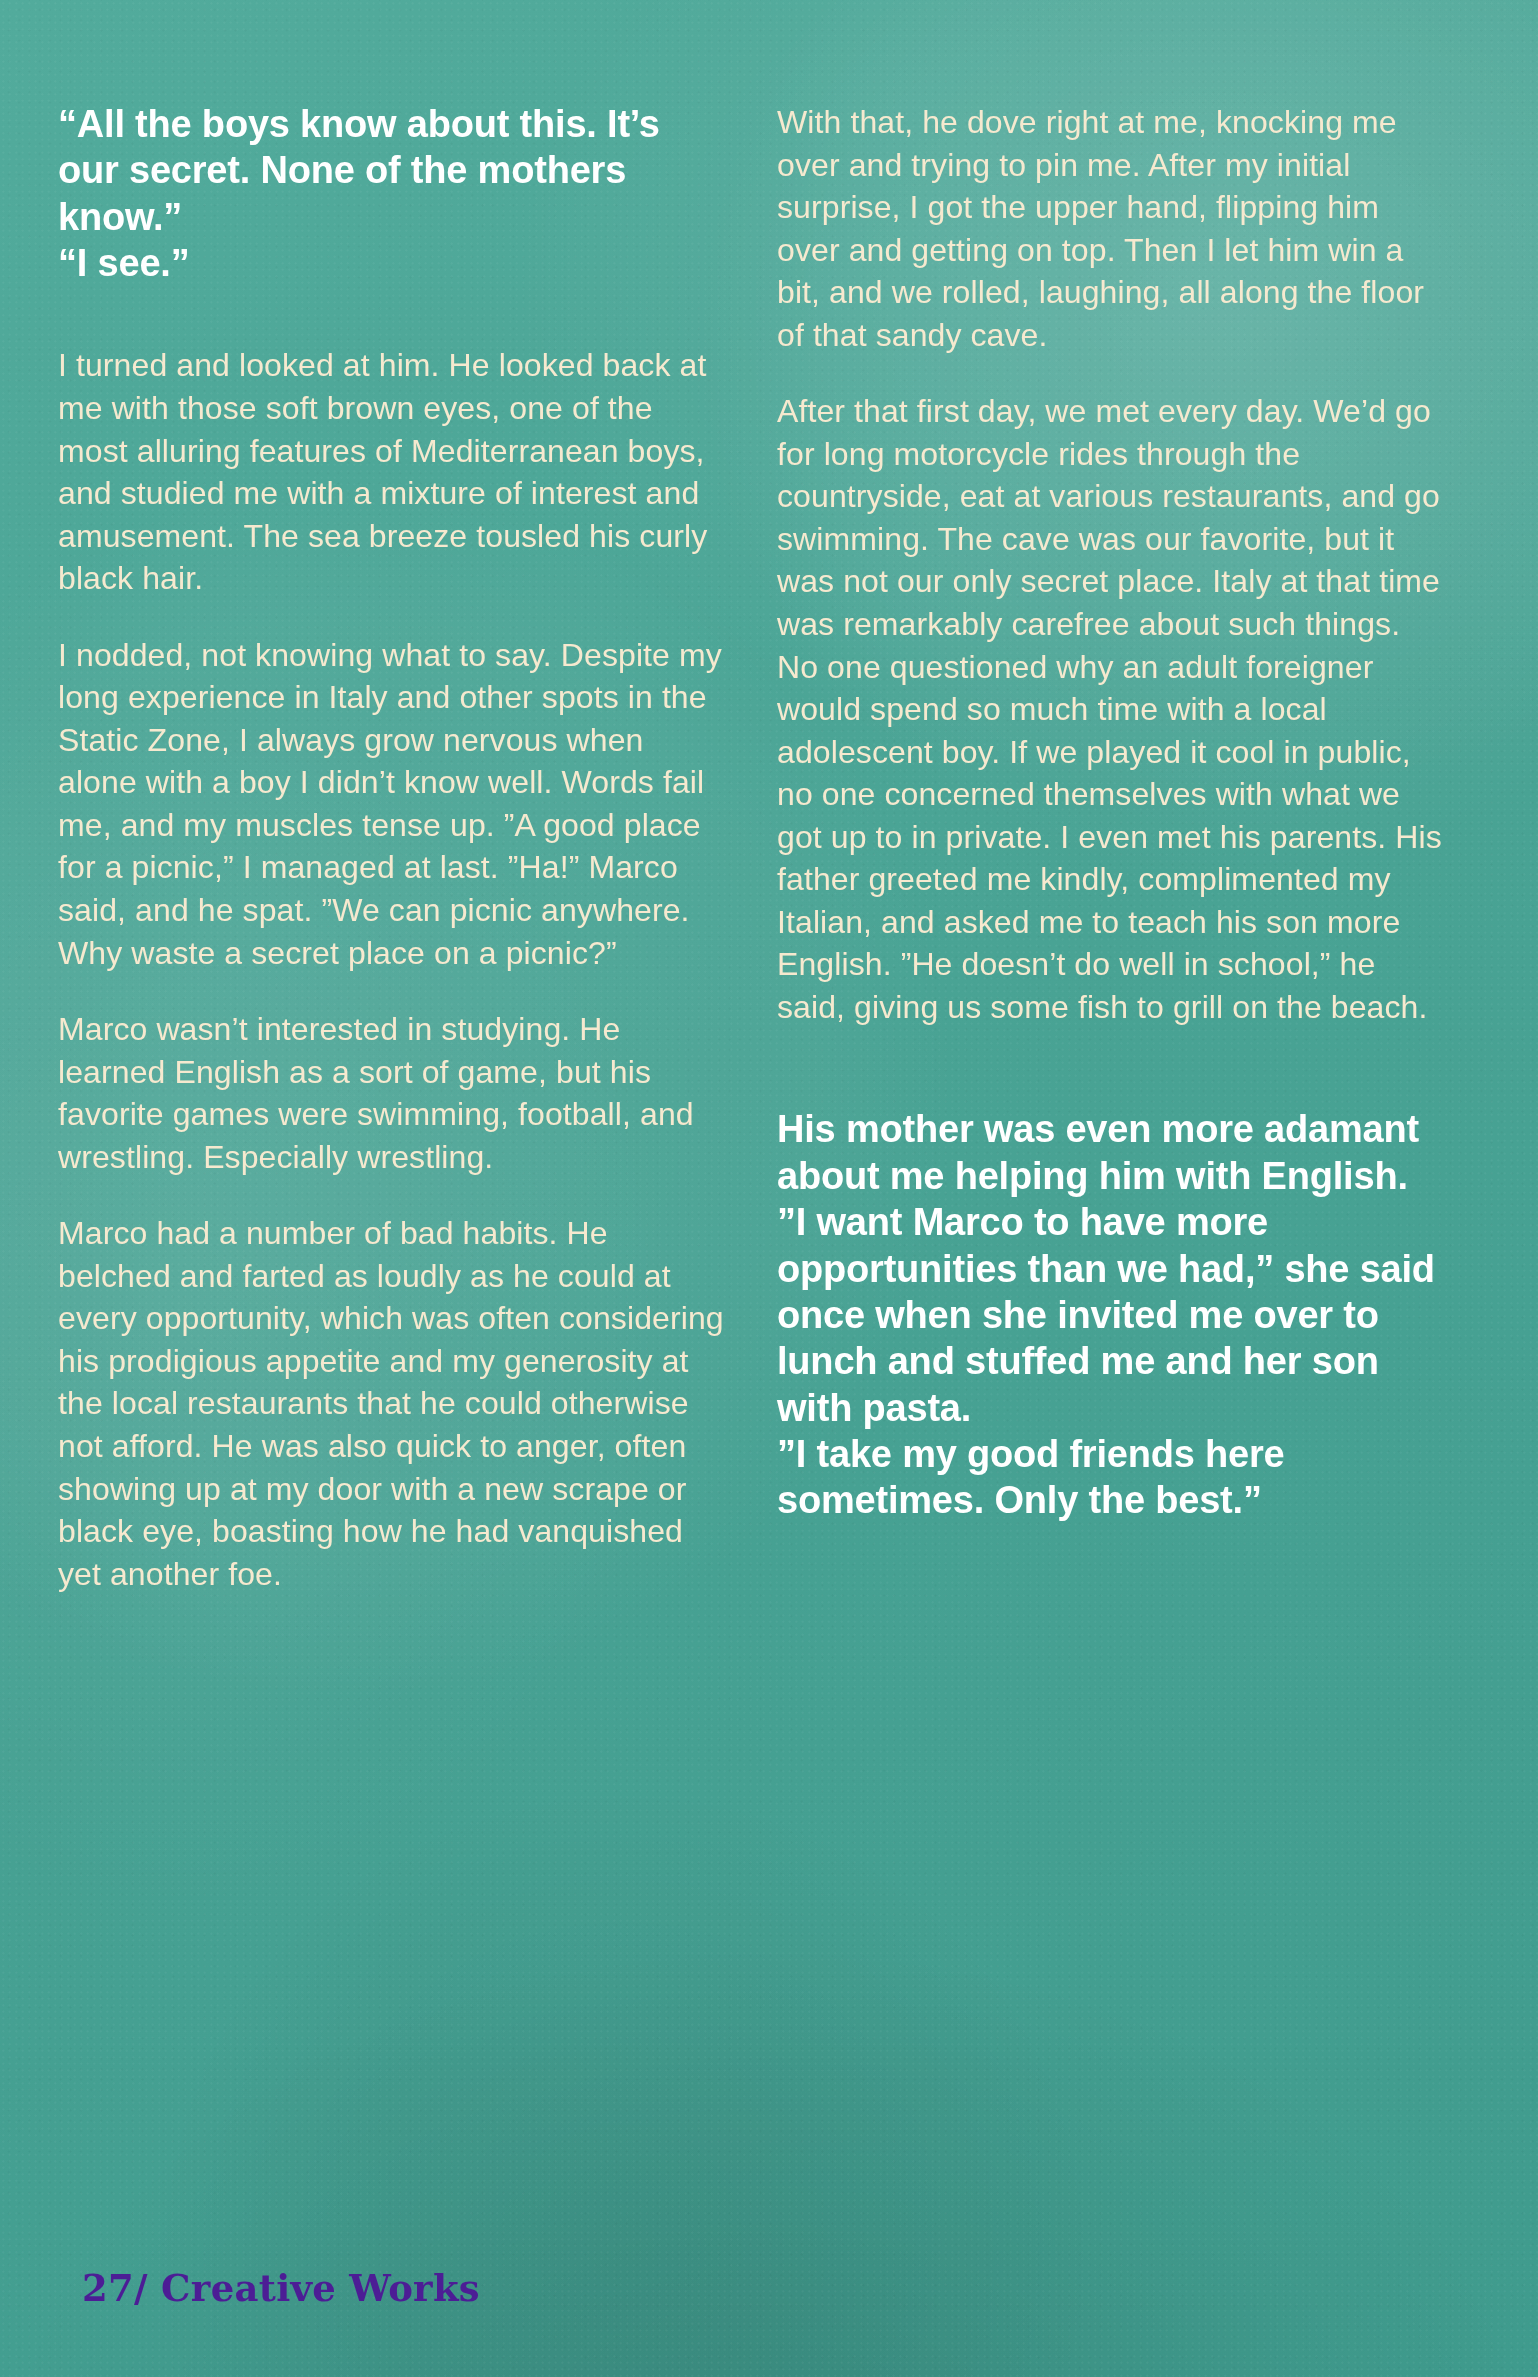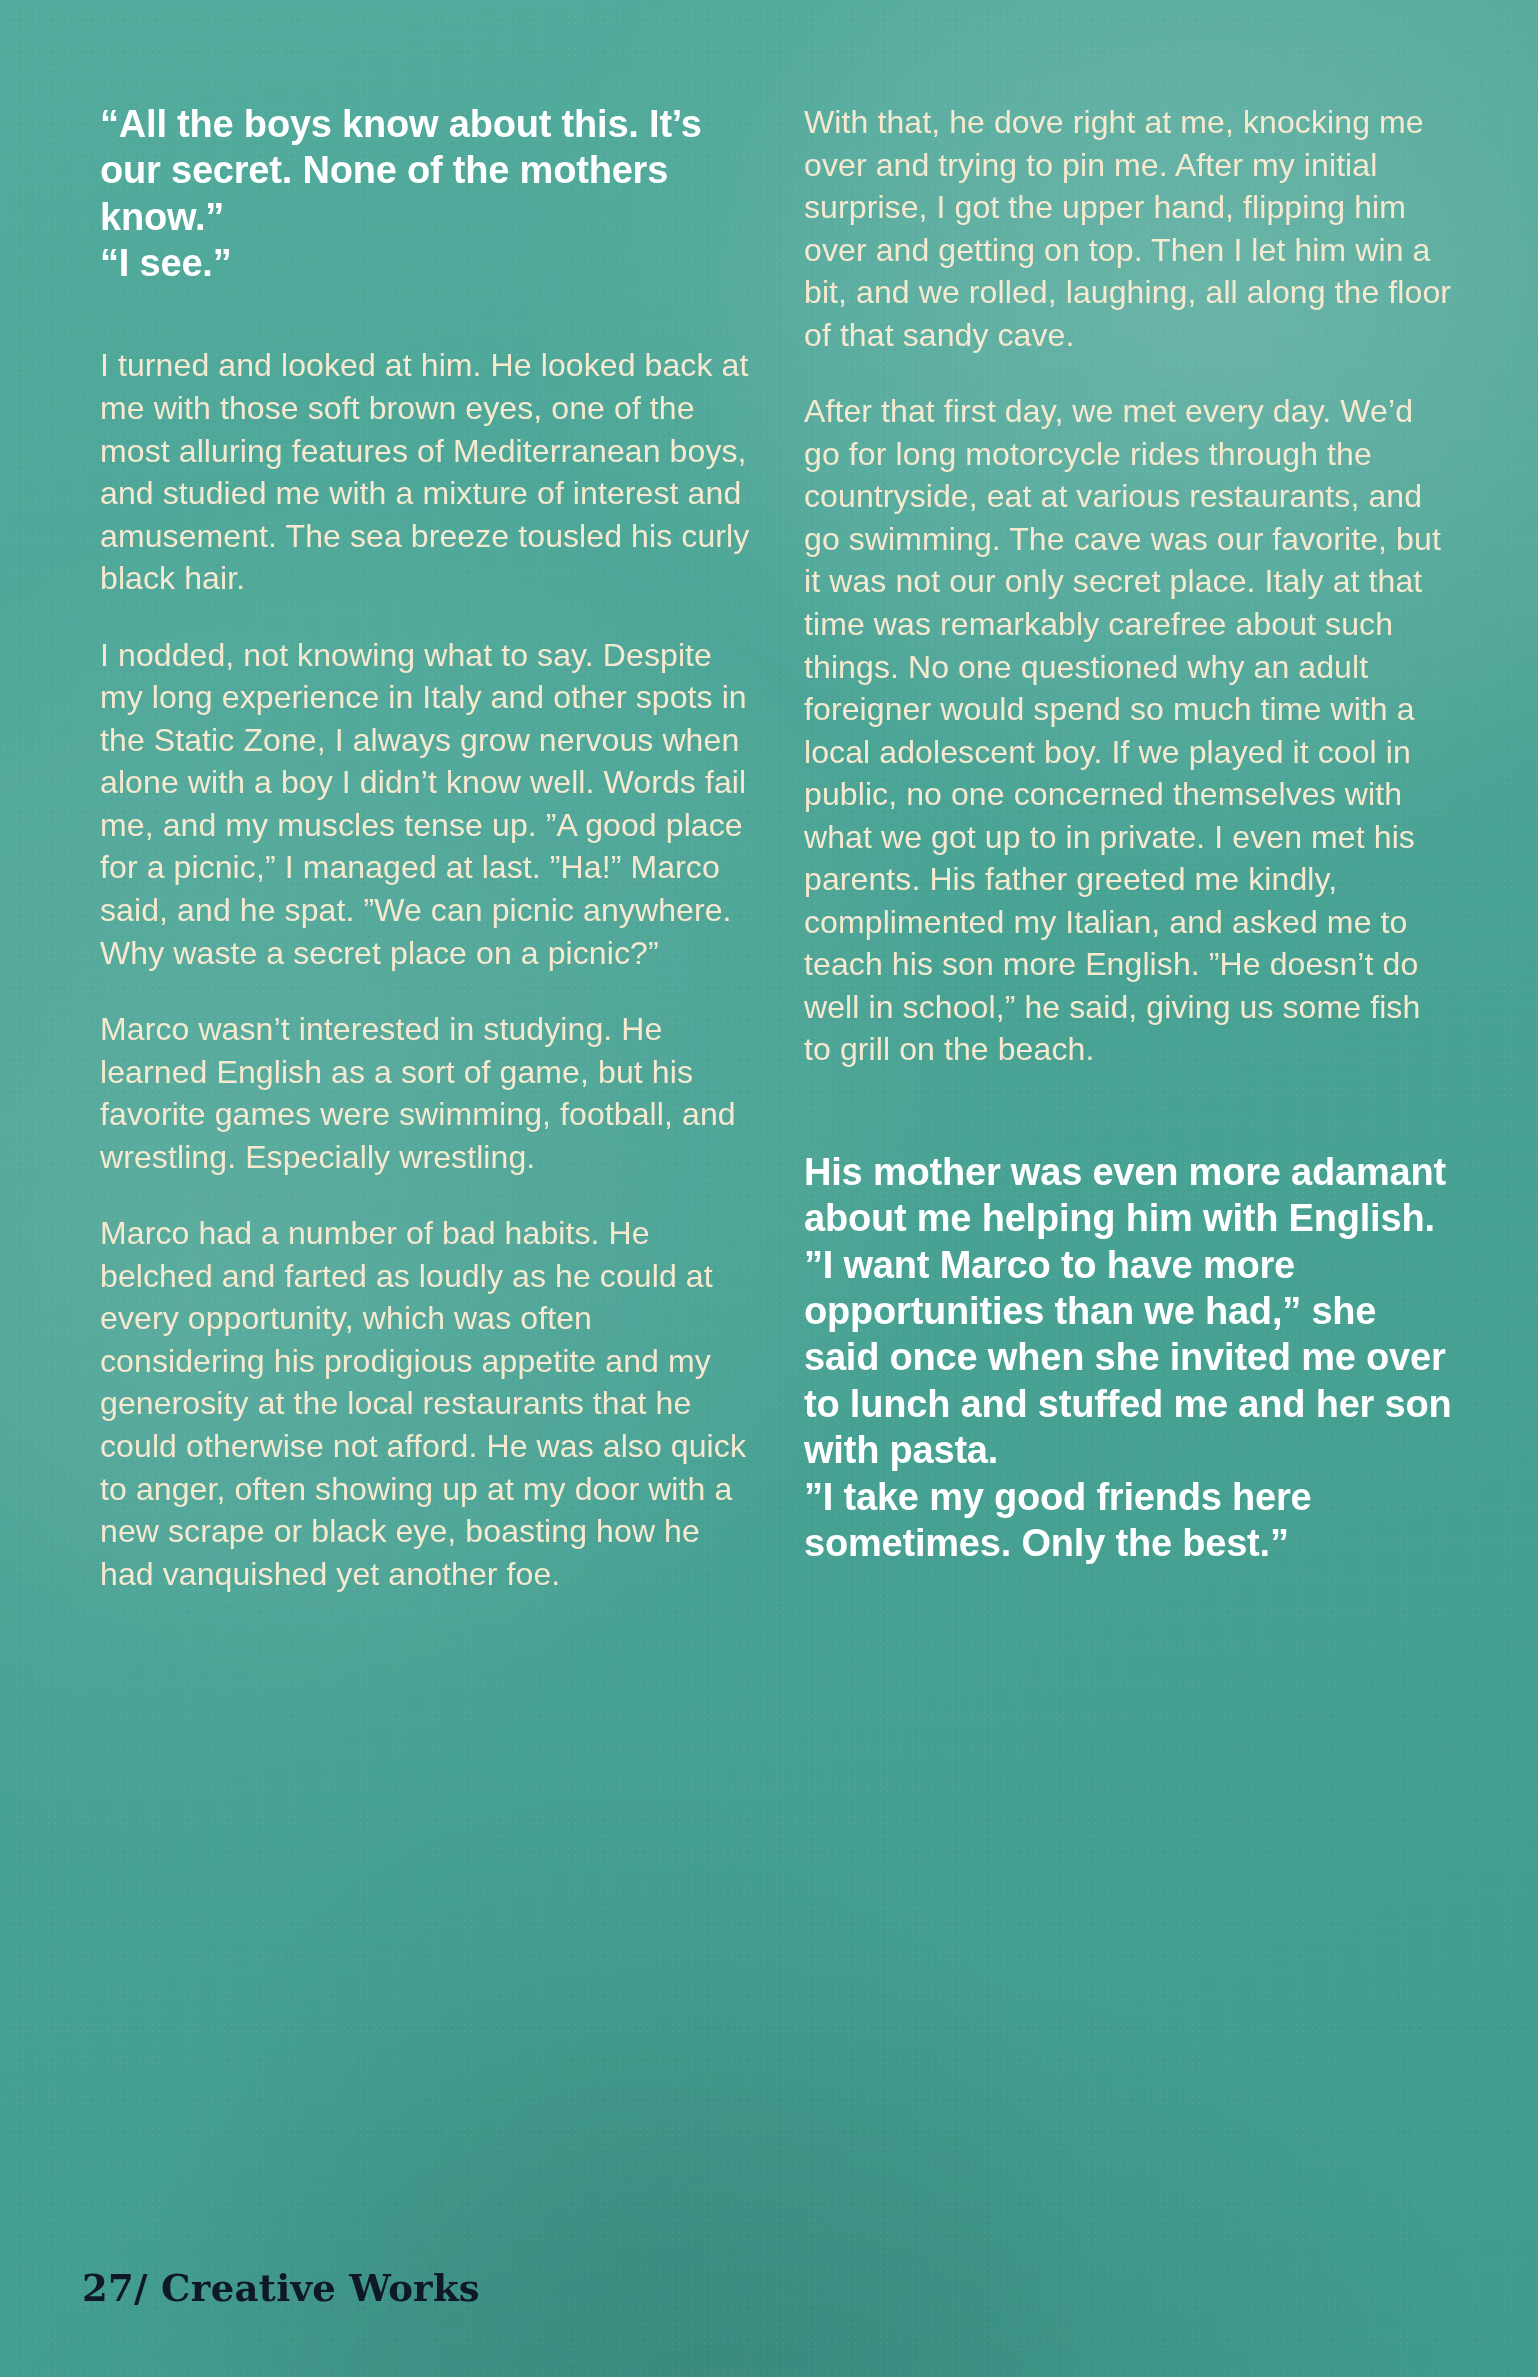--- a/index.html
+++ b/index.html
@@ -63,21 +63,21 @@
     background-position: 0 0, 3.7px 4.7px;
     opacity: 0.55;
   }
 
   
   .page {
     position: relative;
     width: 1538px;
     height: 2377px;
     box-sizing: border-box;
-    padding: 101px 82px 0 100px;
+    padding: 101px 82px 0 58px;
   }
   .columns {
     display: flex;
     gap: 52px;
     align-items: flex-start;
   }
   .col {
     width: 667px;
   }
 
@@ -103,21 +103,21 @@
 
   
   .footer {
     position: absolute;
     left: 82px;
     right: 82px;
     bottom: 67px;
     display: flex;
     align-items: baseline;
     justify-content: space-between;
-    color: #0f172a;
+    color: #4c1d95;
   }
   .footer-left {
     font-family: "DejaVu Serif", "Liberation Serif", serif;
     font-size: 37px;
     font-weight: 700;
     letter-spacing: 0.3px;
   }
   .footer-right {
     font-family: "DejaVu Serif", "Liberation Serif", serif;
     font-size: 37px;

